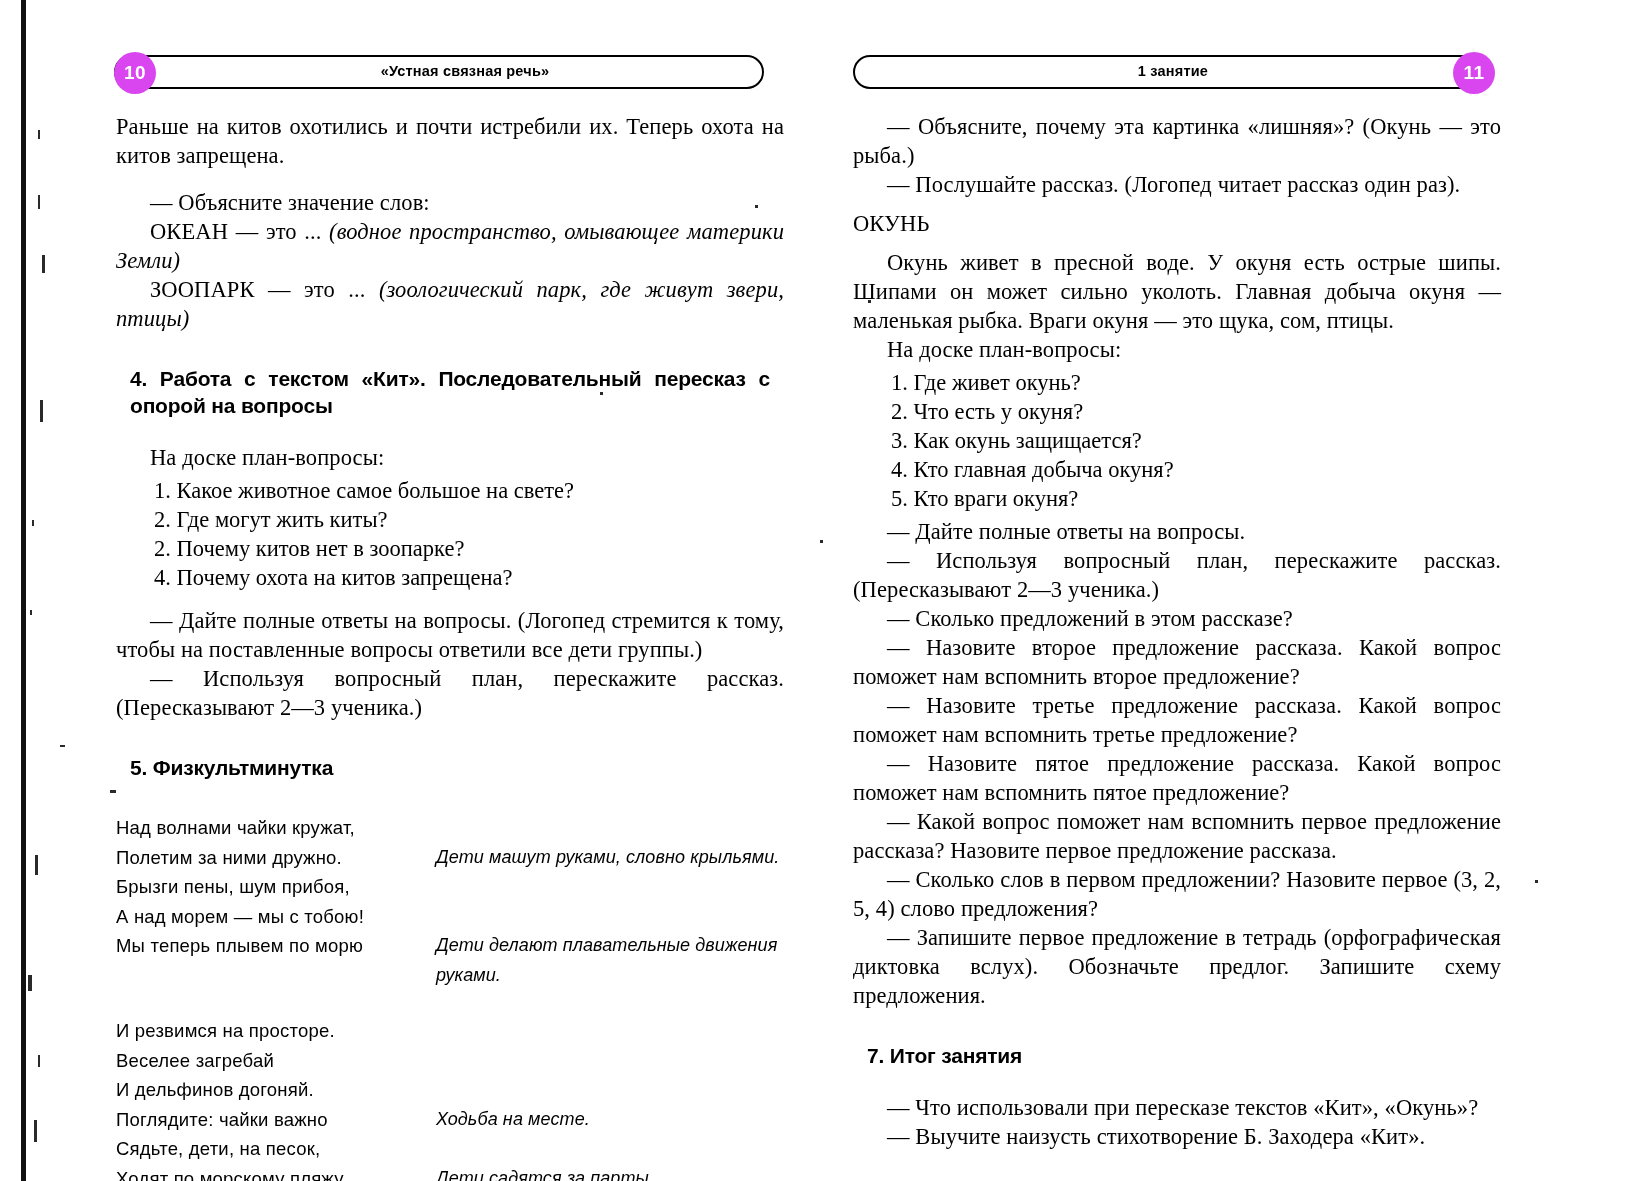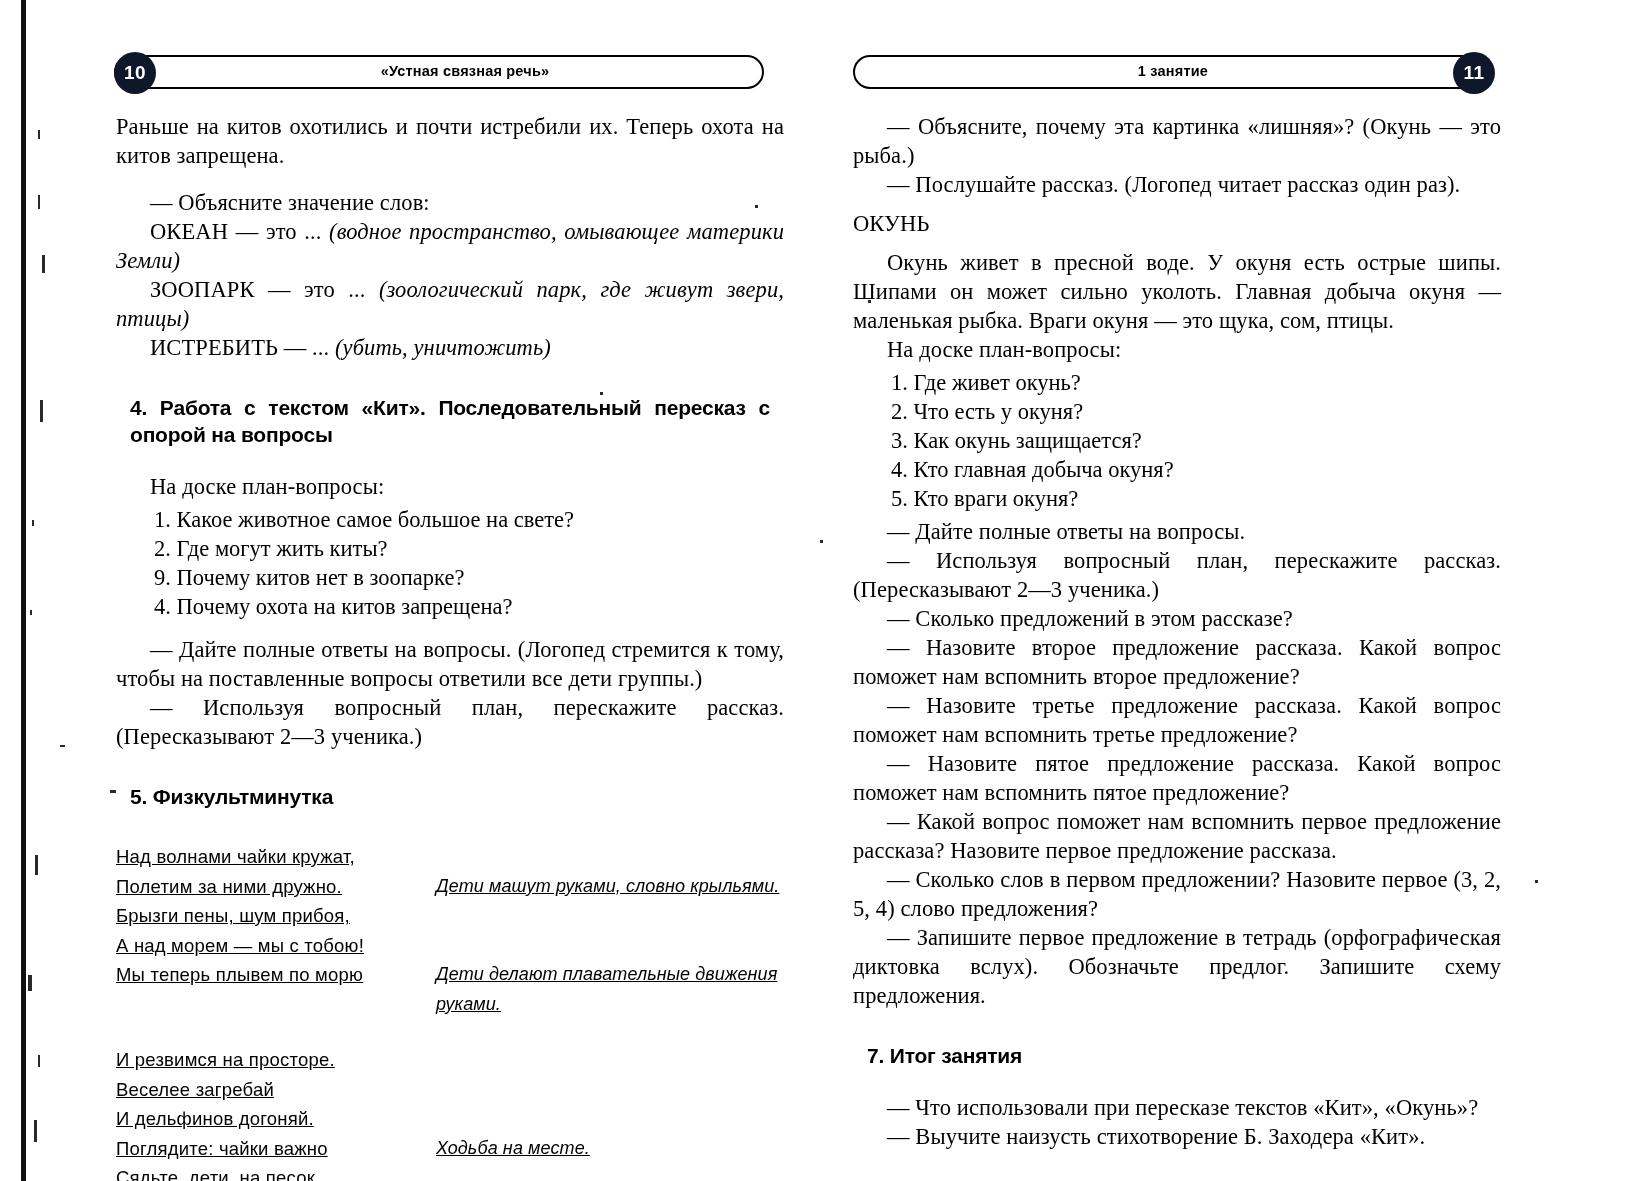--- a/index.html
+++ b/index.html
@@ -17,21 +17,21 @@
   .spread{position:absolute;left:0;top:0;width:1637px;height:1181px;}
   .page{position:absolute;top:0;height:1181px;}
   .page-left{left:92px;width:700px;}
   .page-right{left:845px;width:700px;}
 
   
   .runhead{position:absolute;top:55px;height:36px;}
   .runhead .bar{position:absolute;top:0;height:34px;border:2px solid #000;
        border-radius:18px;box-sizing:border-box;background:#fff;}
   .runhead .badge{position:absolute;top:-3px;width:42px;height:42px;border-radius:50%;
-       background:#0f172a;color:#fff;display:flex;align-items:center;justify-content:center;
+       background:#d946ef;color:#fff;display:flex;align-items:center;justify-content:center;
        font-family:"Liberation Sans",sans-serif;font-size:19px;font-weight:bold;letter-spacing:.5px;}
   .runhead .rh-title{position:absolute;top:8px;width:100%;text-align:center;
        font-family:"Liberation Sans",sans-serif;font-size:14.5px;font-weight:bold;
        letter-spacing:.2px;color:#000;}
 
   .rh-left{left:0;width:672px;}
   .rh-left .bar{left:22px;width:650px;}
   .rh-left .badge{left:22px;}
   .rh-left .rh-title{left:22px;width:702px;}
 
@@ -59,21 +59,21 @@
 
   .gap-s{height:10px;}
   .gap-m{height:18px;}
   .gap-l{height:26px;}
 
   
   ul.plan{list-style:none;margin:4px;padding:0;}
   ul.plan li{font-size:22.5px;line-height:29px;text-indent:0;padding-left:34px;}
 
   
-  .fiz{position:relative;width:668px;text-decoration:underline;}
+  .fiz{position:relative;width:668px;}
   .fiz-row{position:relative;display:flex;}
   .fiz-left{width:312px;flex:0 0 312px;}
   .fiz-right{flex:1 1 auto;padding-left:8px;}
   .poem-line{font-family:"Liberation Sans",sans-serif;font-size:18.5px;line-height:29.5px;
              letter-spacing:.2px;white-space:nowrap;}
   .action-line{font-family:"Liberation Sans",sans-serif;font-style:italic;font-size:18px;
                line-height:29.5px;letter-spacing:.1px;}
 </style>
 </head>
 <body>
@@ -123,37 +123,33 @@
         <p class="body ind">
           <span>ОКЕАН — это ...</span>
           <span class="it">(водное пространство, омывающее материки Земли)</span>
         </p>
 
         <p class="body ind">
           <span>ЗООПАРК — это ...</span>
           <span class="it">(зоологический парк, где живут звери, птицы)</span>
         </p>
 
-        <p class="body ind">
-          <span>ИСТРЕБИТЬ — ...</span>
-          <span class="it">(убить, уничтожить)</span>
-        </p>
 
         <div class="gap-m"></div>
 
         <h3 class="sect">4. Работа с текстом «Кит». Последовательный пересказ с опорой на вопросы</h3>
 
         <div class="gap-s"></div>
 
         <p class="body dash">На доске план-вопросы:</p>
 
         <ul class="plan">
           <li>1. Какое животное самое большое на свете?</li>
           <li>2. Где могут жить киты?</li>
-          <li>9. Почему китов нет в зоопарке?</li>
+          <li>2. Почему китов нет в зоопарке?</li>
           <li>4. Почему охота на китов запрещена?</li>
         </ul>
 
         <div class="gap-s"></div>
 
         <p class="body dash">— Дайте полные ответы на вопросы. (Логопед стремится к тому, чтобы на поставленные вопросы ответили все дети группы.)</p>
         <p class="body dash">— Используя вопросный план, перескажите рассказ. (Пересказывают 2—3 ученика.)</p>
 
         <div class="gap-m"></div>
 

